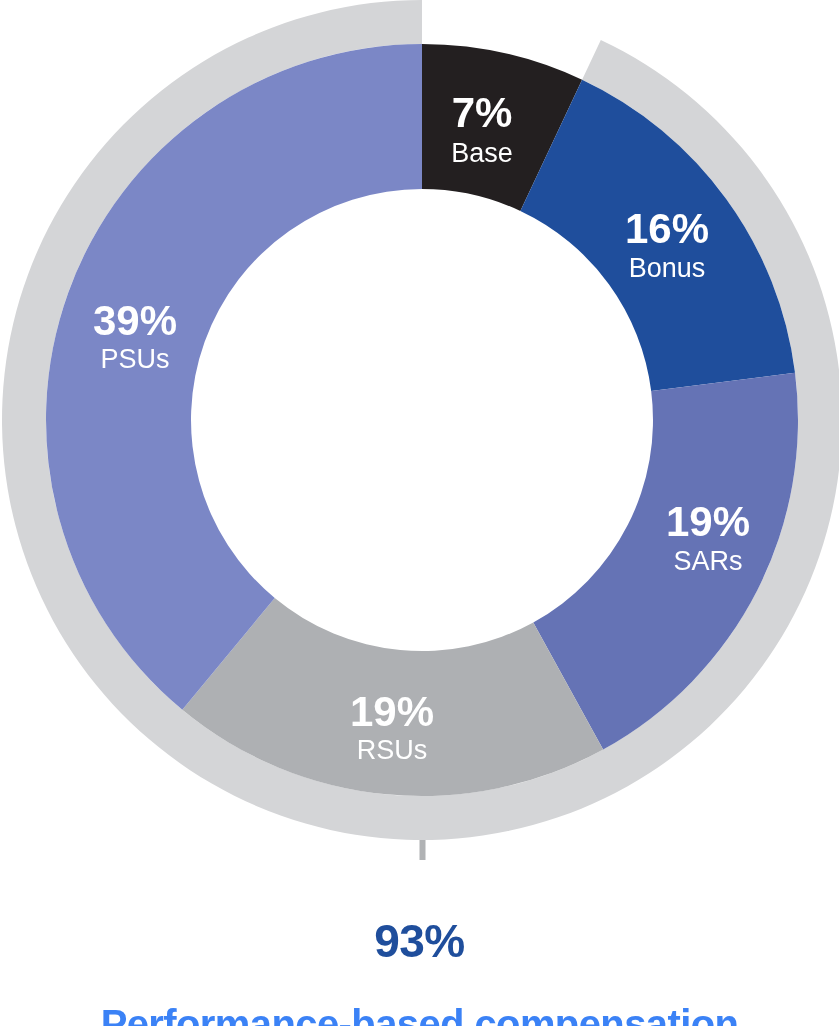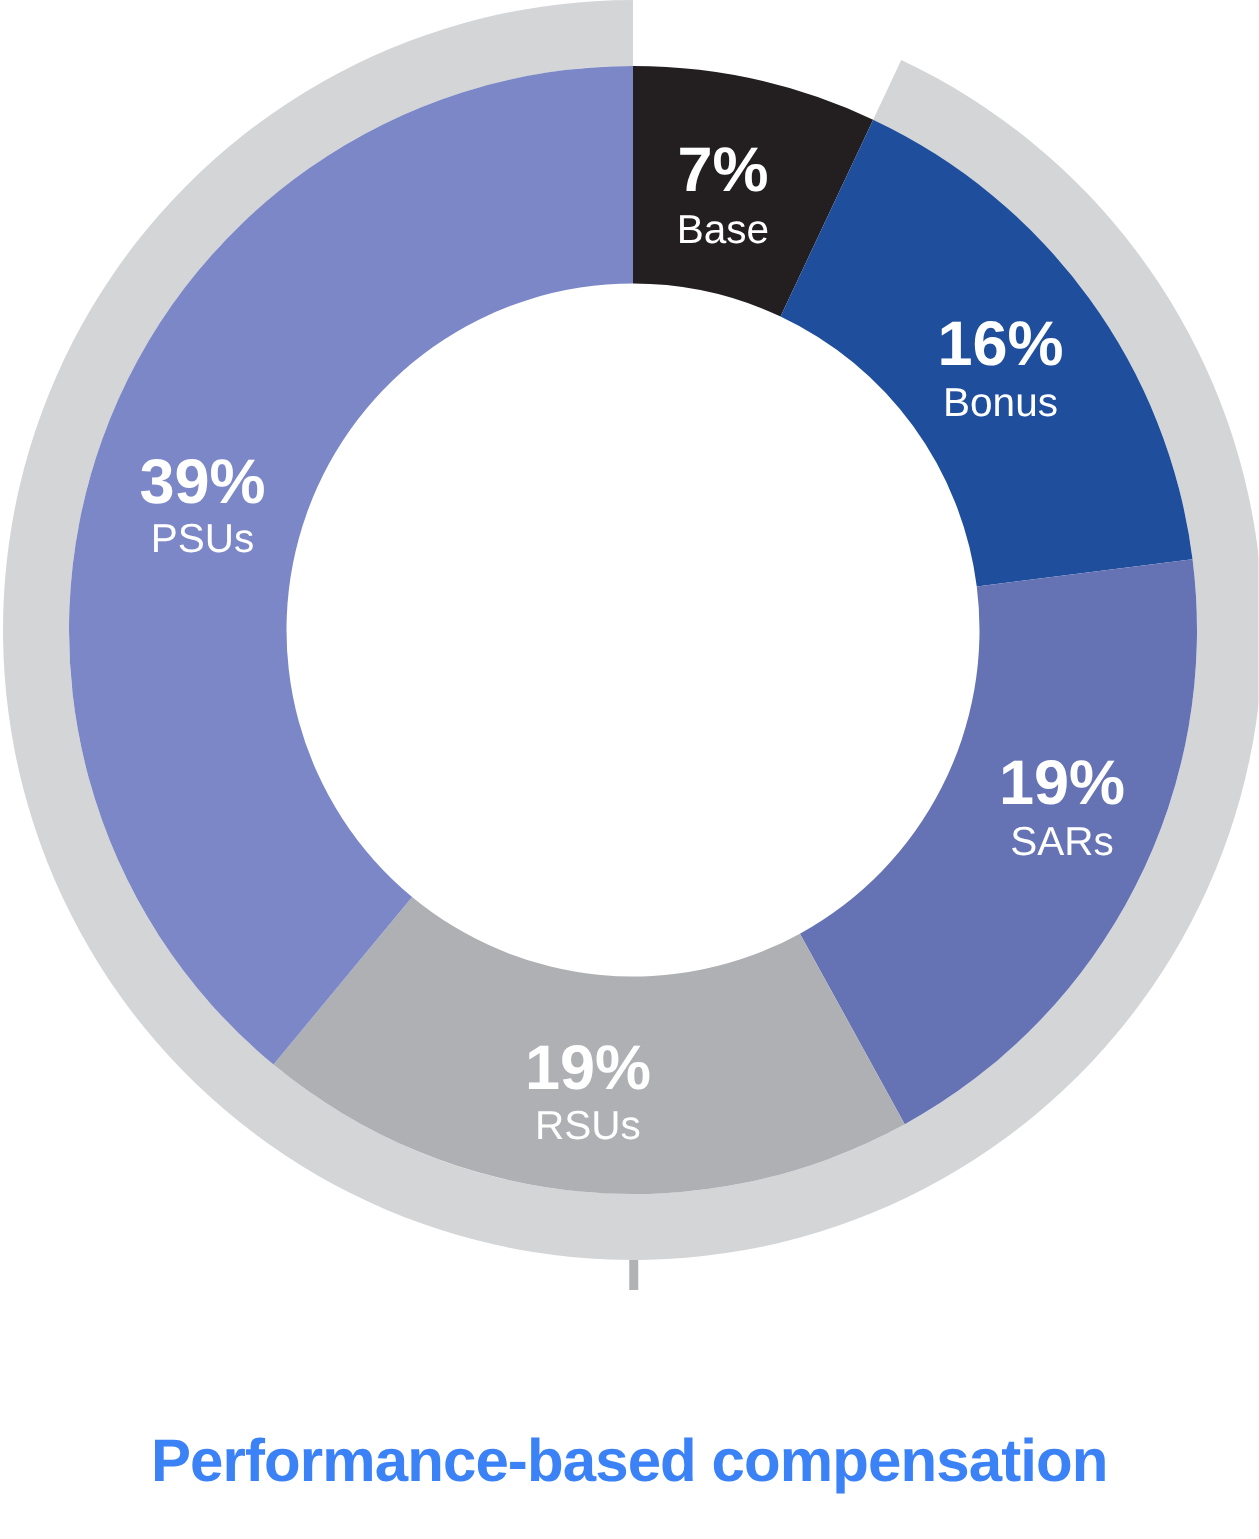--- a/index.html
+++ b/index.html
@@ -103,14 +103,15 @@
       <text class="slice-label slice-name" x="392" y="759">RSUs</text>
     </g>
     <g>
       <text class="slice-label slice-pct" x="135" y="335">39%</text>
       <text class="slice-label slice-name" x="135" y="368">PSUs</text>
     </g>
   </svg>
 </div>
 
 <div id="caption-block">
+  <div id="caption-value">93%</div>
   <div id="caption-text">Performance-based compensation</div>
 </div>
 
 </body></html>

